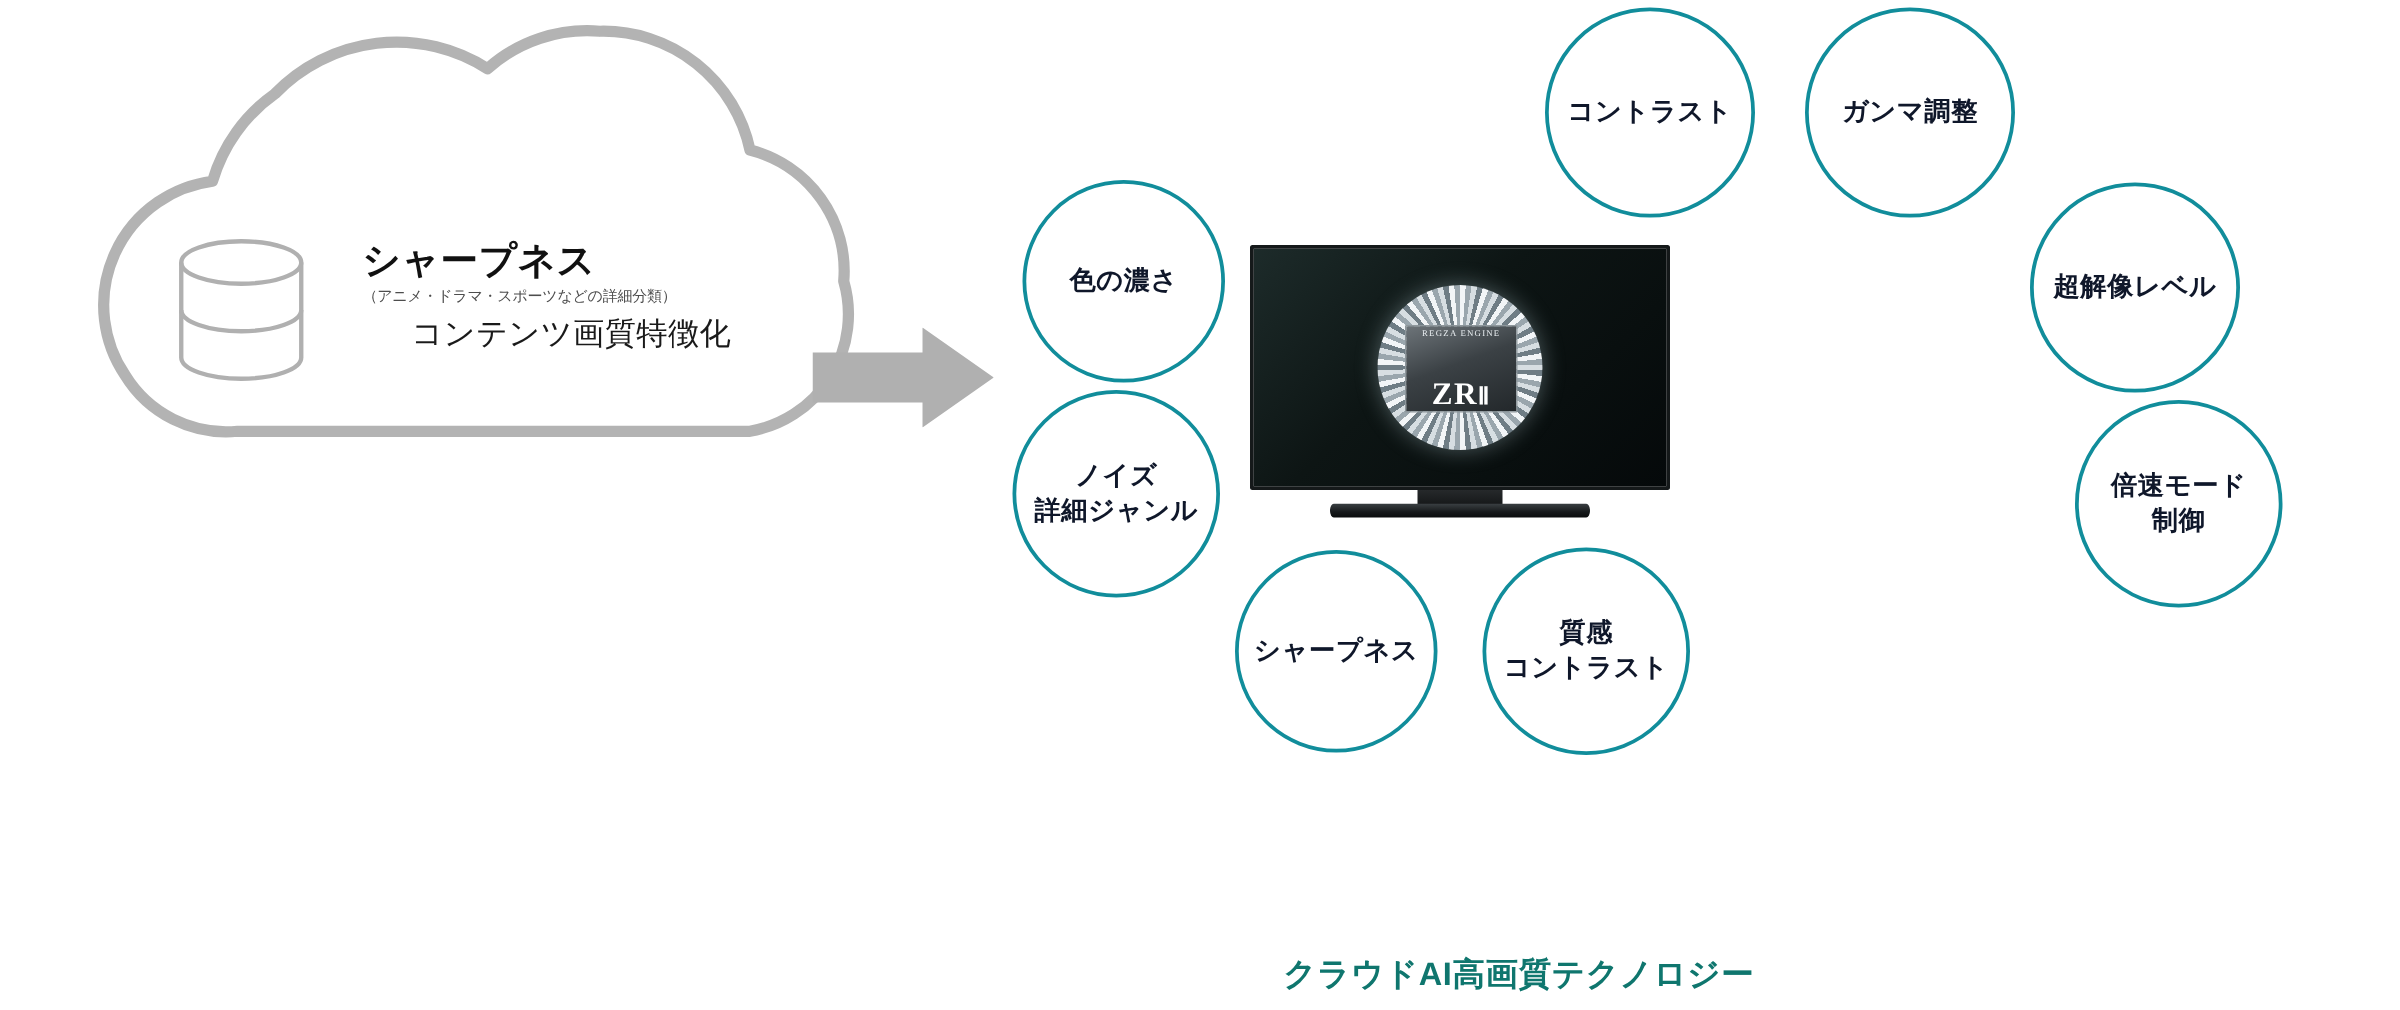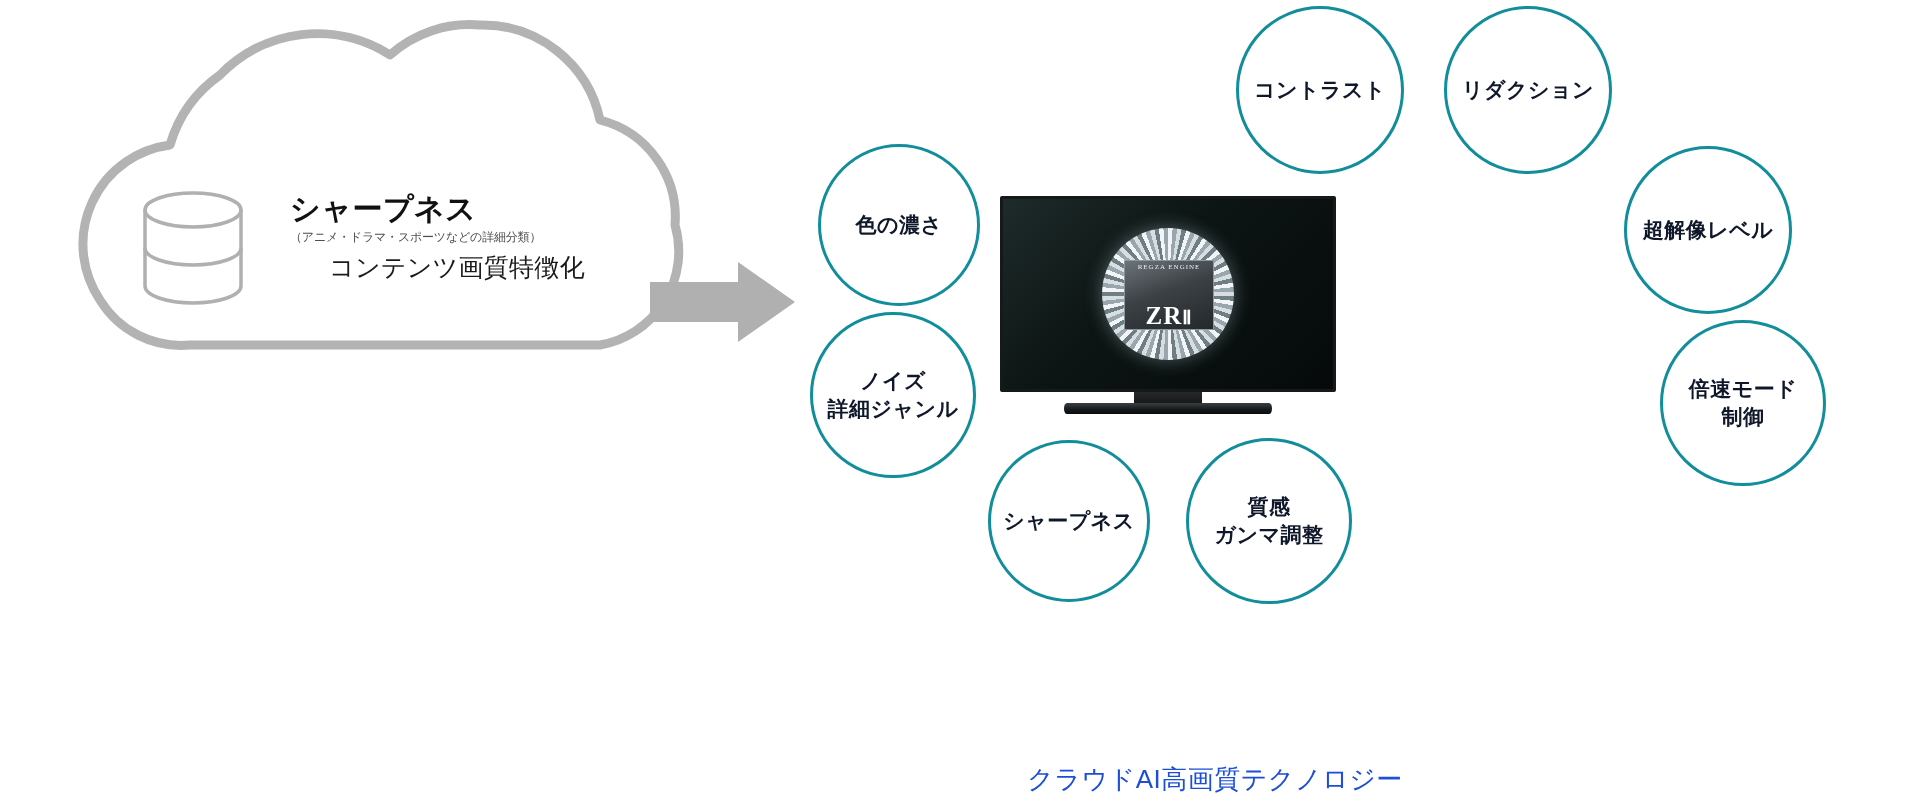--- a/index.html
+++ b/index.html
@@ -214,23 +214,23 @@
     border-radius: 3px / 50%;
   }
 
   
   .caption {
     position: absolute;
     left: 1000px;
     top: 762px;
     width: 430px;
     text-align: center;
-    color: #1d4ed8;
+    color: #0f766e;
     font-size: 26px;
-    font-weight: normal;
+    font-weight: bold;
     letter-spacing: 0.5px;
   }
 </style>
 </head>
 <body>
 
 <div id="stage">
 
   <div class="cloud-wrap">
     <svg width="640" height="430" viewBox="0 0 640 430" xmlns="http://www.w3.org/2000/svg">
@@ -279,40 +279,40 @@
     </div>
     <div class="tv-neck"></div>
     <div class="tv-base"></div>
   </div>
 
   <div id="circles-layer">
       <div class="circle" style="left: 1236px; top: 6px; width: 168px; height: 168px;">
         <div class="label">コントラスト</div>
       </div>
       <div class="circle" style="left: 1444px; top: 6px; width: 168px; height: 168px;">
-        <div class="label">リダクション</div>
+        <div class="label">ガンマ調整</div>
       </div>
       <div class="circle" style="left: 818px; top: 144px; width: 162px; height: 162px;">
         <div class="label">色の濃さ</div>
       </div>
       <div class="circle" style="left: 1624px; top: 146px; width: 168px; height: 168px;">
         <div class="label">超解像レベル</div>
       </div>
       <div class="circle" style="left: 810px; top: 312px; width: 166px; height: 166px;">
         <div class="label">ノイズ
 詳細ジャンル</div>
       </div>
       <div class="circle" style="left: 1660px; top: 320px; width: 166px; height: 166px;">
         <div class="label">倍速モード
 制御</div>
       </div>
       <div class="circle" style="left: 988px; top: 440px; width: 162px; height: 162px;">
         <div class="label">シャープネス</div>
       </div>
       <div class="circle" style="left: 1186px; top: 438px; width: 166px; height: 166px;">
         <div class="label">質感
-ガンマ調整</div>
+コントラスト</div>
       </div>
     </div>
 
   <div class="caption">クラウドAI高画質テクノロジー</div>
 
 </div>
 
 </body></html>

